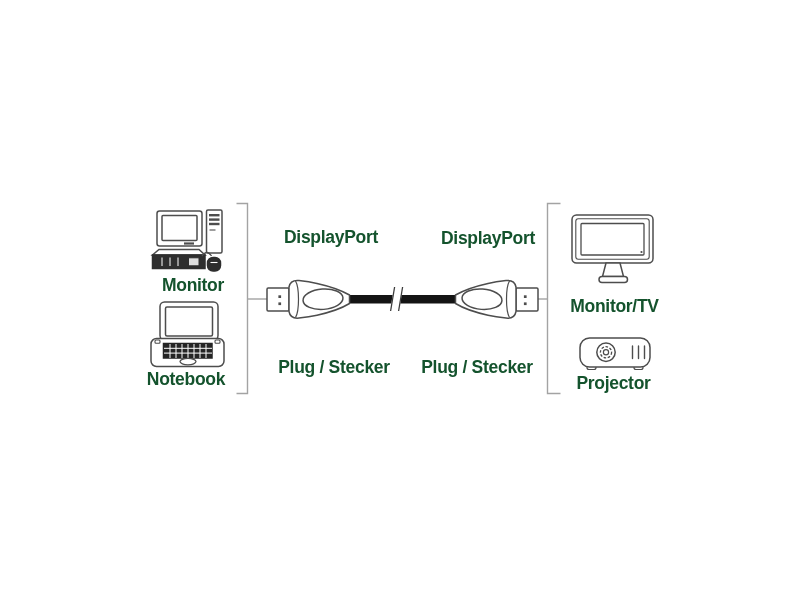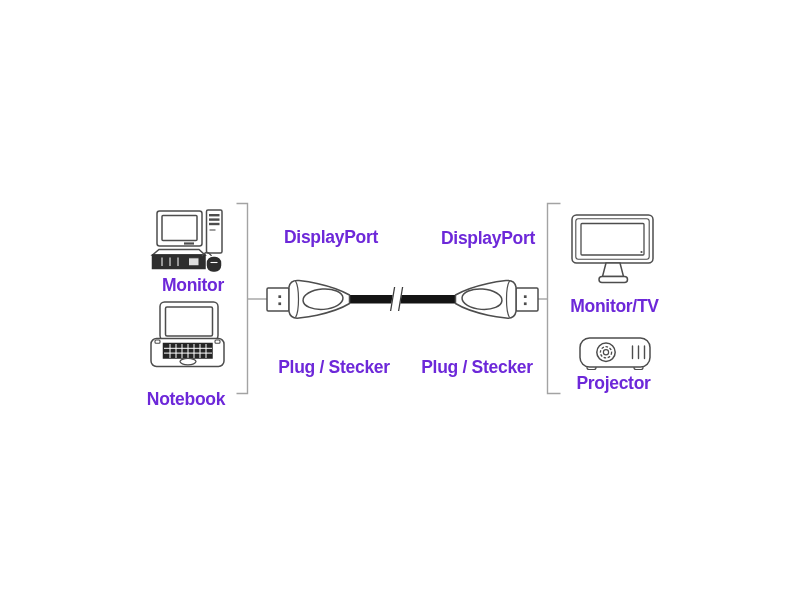--- a/index.html
+++ b/index.html
@@ -2,21 +2,21 @@
 <html><head>
 <meta charset="utf-8">
 <style>
   html,body{margin:0;padding:0;background:#fff;}
   .canvas{
     position:relative;width:800px;height:600px;background:#ffffff;
     font-family:"Liberation Sans",sans-serif;overflow:hidden;
   }
   .lbl{
     position:absolute;font-weight:700;font-size:17.5px;line-height:20px;
-    color:#6d28d9;text-align:center;white-space:nowrap;letter-spacing:-0.3px;
+    color:#14532d;text-align:center;white-space:nowrap;letter-spacing:-0.3px;
   }
   svg{position:absolute;left:0;top:0;}
 </style>
 </head>
 <body>
 
 <div class="canvas">
 
   <svg width="800" height="600" viewBox="0 0 800 600">
 
@@ -114,21 +114,21 @@
       <g stroke-linecap="round" stroke-width="1.4">
         <line x1="632.5" y1="346" x2="632.5" y2="358.5"></line>
         <line x1="638.5" y1="346" x2="638.5" y2="358.5"></line>
         <line x1="644.5" y1="346" x2="644.5" y2="358.5"></line>
       </g>
     </g>
   </svg>
 
   <div class="lbl" style="left:143px;top:275px;width:100px;">Monitor</div>
 
-  <div class="lbl" style="left:136px;top:369px;width:100px;margin-top:20px;">Notebook</div>
+  <div class="lbl" style="left:136px;top:369px;width:100px;">Notebook</div>
 
   <div class="lbl" style="left:261px;top:227px;width:140px;">DisplayPort</div>
 
   <div class="lbl" style="left:418px;top:228px;width:140px;">DisplayPort</div>
 
   <div class="lbl" style="left:264px;top:357px;width:140px;">Plug / Stecker</div>
 
   <div class="lbl" style="left:407px;top:357px;width:140px;">Plug / Stecker</div>
 
   <div class="lbl" style="left:562px;top:283px;width:105px;margin-top:13px;">Monitor/TV</div>

